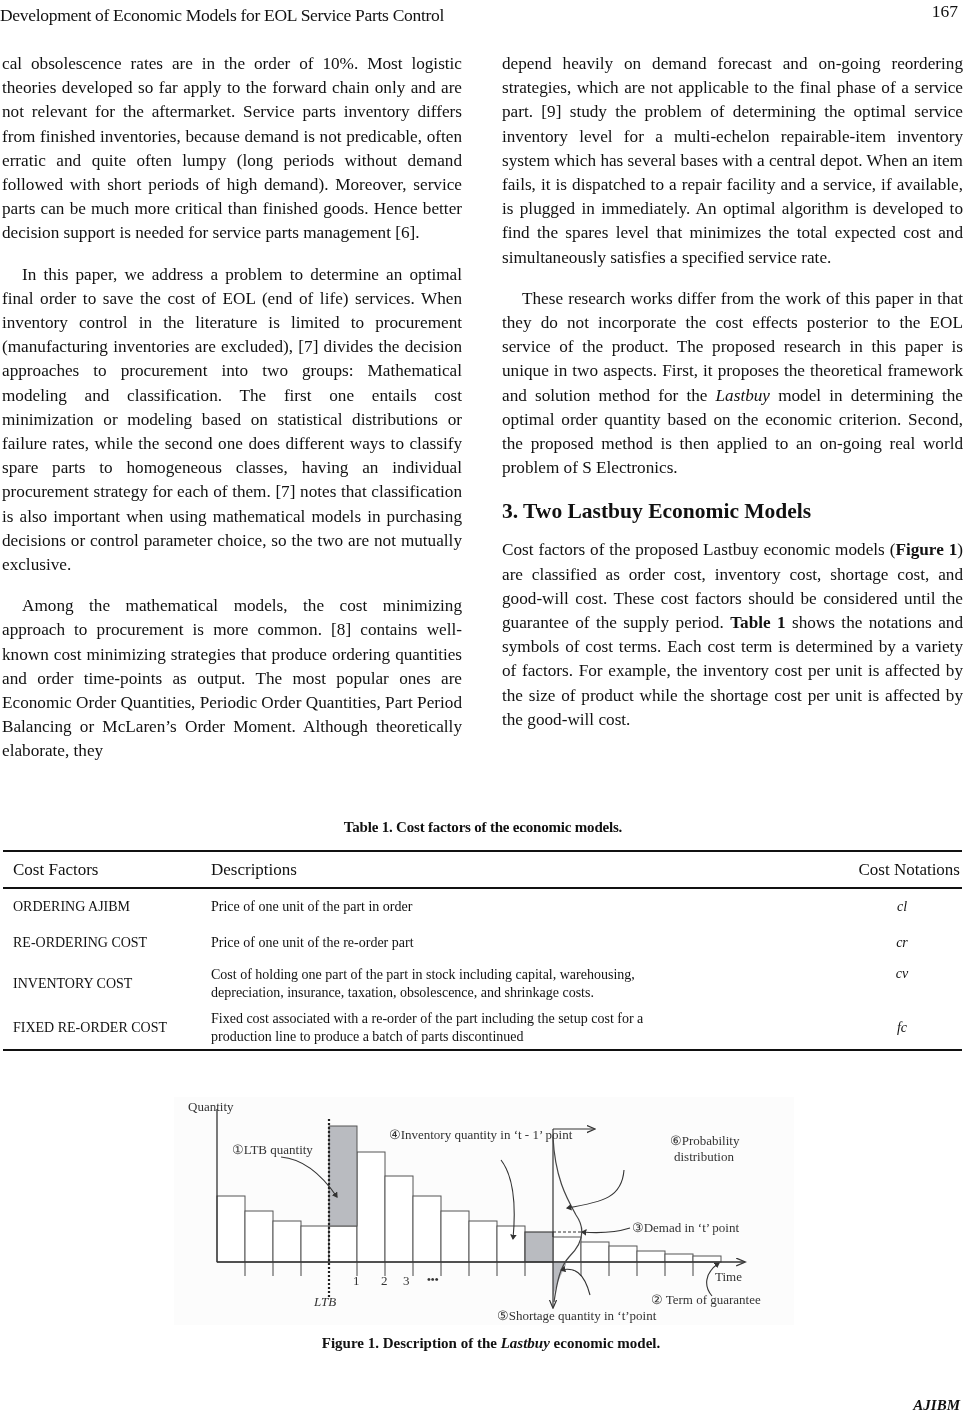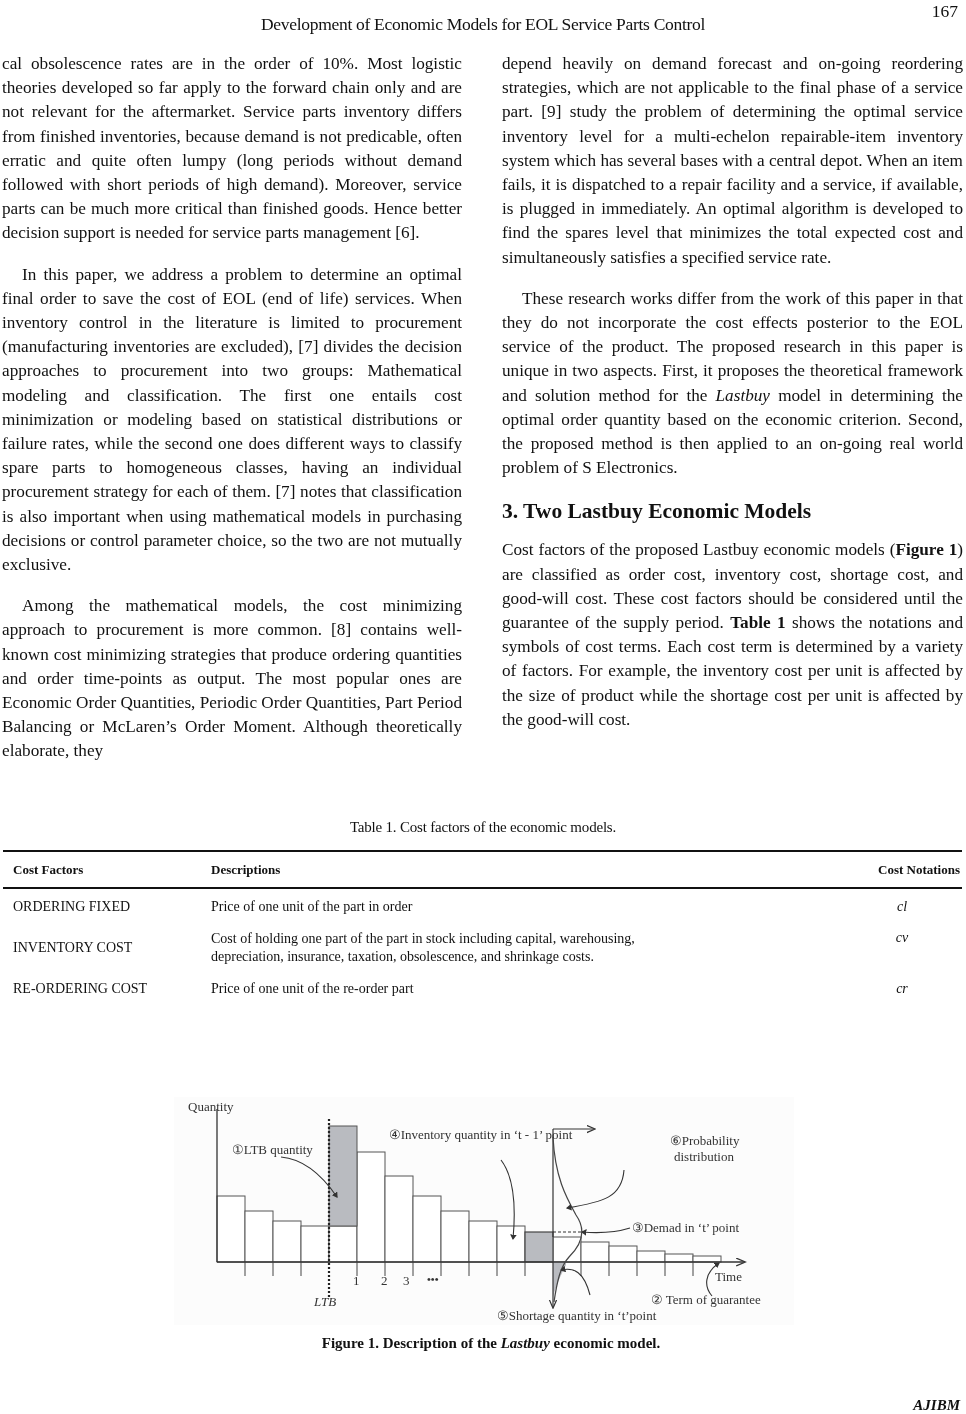--- a/index.html
+++ b/index.html
@@ -1,38 +1,38 @@
 <!DOCTYPE html>
 <html><head>
 <meta charset="utf-8">
 <style>
   html, body { margin: 0; padding: 0; background: #ffffff; }
   body { width: 966px; height: 1414px; position: relative; overflow: hidden;
          font-family: "Liberation Serif", "DejaVu Serif", serif; color: #111; }
   .running-head { position: absolute; top: 0; left: 0; width: 966px; height: 24px; }
-  .running-title { position: absolute; left: 0; width: 966px; top: 14px; text-align: center;
+  .running-title { position: absolute; left: 0; width: 966px; top: 5px; text-align: left;
                    font-size: 17.5px; letter-spacing: -0.3px; }
   .page-num { position: absolute; right: 8px; top: 1px; font-size: 17.5px; }
 
   .col { position: absolute; top: 52px; width: 460px; font-size: 17.2px; line-height: 24.2px;
          text-align: justify; }
   .col-left { left: 2px; }
   .col-right { left: 502px; width: 461px; }
   .col p { margin: 0; }
   .col p.indent { text-indent: 20px; }
   .col p + p { margin-top: 17px; }
   .section-heading { font-family: "Liberation Serif", serif; font-weight: bold; font-size: 21.5px;
                      margin: 18px 0 14px 0 !important; line-height: 26px; text-align: left; }
 
   .table-caption { position: absolute; top: 819px; left: 0; width: 966px; text-align: center;
-                   font-weight: normal; font-size: 15px; letter-spacing: -0.2px; }
+                   font-weight: bold; font-size: 15px; letter-spacing: -0.2px; }
   .cost-table { position: absolute; top: 850px; left: 3px; width: 959px;
                 border-collapse: collapse; font-size: 14px; }
-  .cost-table th { font-weight: bold; text-align: left; height: 35px; padding: 0 0 0 10px;
-                   border-top: 2px solid #111; border-bottom: 2px solid #111; font-size: 13px; }
+  .cost-table th { font-weight: normal; text-align: left; height: 35px; padding: 0 0 0 10px;
+                   border-top: 2px solid #111; border-bottom: 2px solid #111; font-size: 17px; }
   .cost-table th.notation-h { text-align: right; padding-right: 2px; }
   .cost-table td { padding: 0 0 0 10px; vertical-align: middle; line-height: 18px; }
   .cost-table td.factor { width: 188px; white-space: nowrap; }
   .cost-table td.notation { font-style: italic; text-align: center; width: 120px; }
   .cost-table tr.row td { height: 36px; }
   .cost-table tr.row.tall td { height: 42px; }
   .cost-table tr.last td { border-bottom: 2px solid #111; }
 
   .figure { position: absolute; left: 174px; top: 1097px; width: 620px; height: 228px; }
   .figure svg { width: 620px; height: 228px; display: block; }
@@ -68,33 +68,38 @@
 <table class="cost-table">
   <thead>
     <tr>
       <th>Cost Factors</th>
       <th>Descriptions</th>
       <th class="notation-h">Cost Notations</th>
     </tr>
   </thead>
   <tbody>
     <tr class="row">
-      <td class="factor">ORDERING FIXED</td>
+      <td class="factor">ORDERING AJIBM</td>
       <td><span>Price of one unit of the part in order</span></td>
       <td class="notation">cl</td>
+    </tr>
+    <tr class="row">
+      <td class="factor">RE-ORDERING COST</td>
+      <td><span>Price of one unit of the re-order part</span></td>
+      <td class="notation">cr</td>
     </tr>
     <tr class="row tall">
       <td class="factor">INVENTORY COST</td>
       <td><span>Cost of holding one part of the part in stock including capital, warehousing,</span><br><span>depreciation, insurance, taxation, obsolescence, and shrinkage costs.</span></td>
       <td class="notation" style="vertical-align: top; padding-top: 4px;">cv</td>
     </tr>
-    <tr class="row">
-      <td class="factor">RE-ORDERING COST</td>
-      <td><span>Price of one unit of the re-order part</span></td>
-      <td class="notation">cr</td>
+    <tr class="row tall last">
+      <td class="factor">FIXED RE-ORDER COST</td>
+      <td><span>Fixed cost associated with a re-order of the part including the setup cost for a</span><br><span>production line to produce a batch of parts discontinued</span></td>
+      <td class="notation">fc</td>
     </tr>
   </tbody>
 </table>
 
 <div class="figure">
   <svg viewBox="0 0 620 228" xmlns="http://www.w3.org/2000/svg">
     <defs>
       <marker id="ah" markerWidth="8" markerHeight="8" refX="6" refY="3" orient="auto">
         <path d="M0,0 L7,3 L0,6" fill="none" stroke="#333" stroke-width="1"></path>
       </marker>

